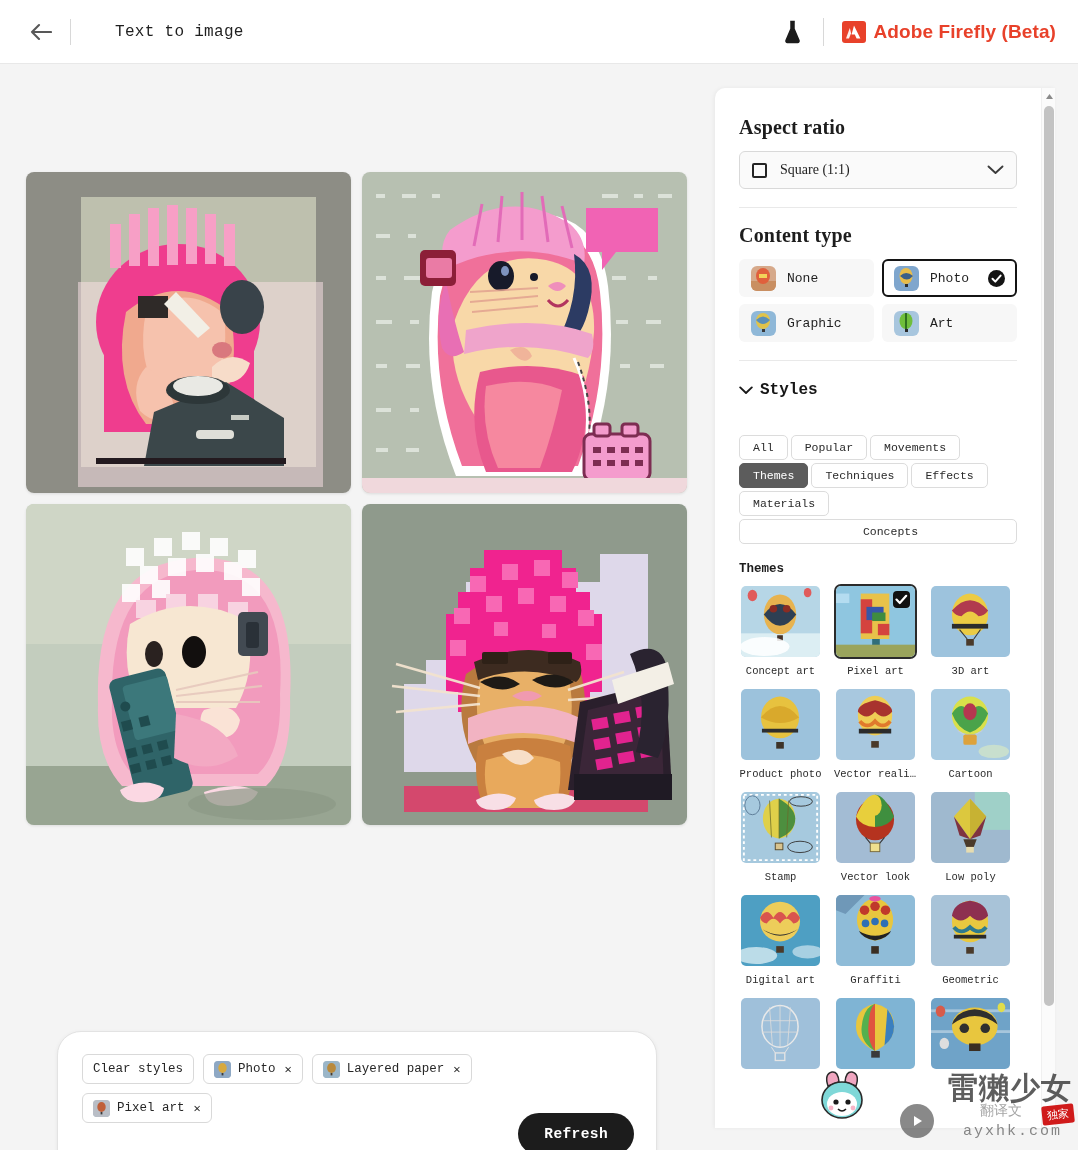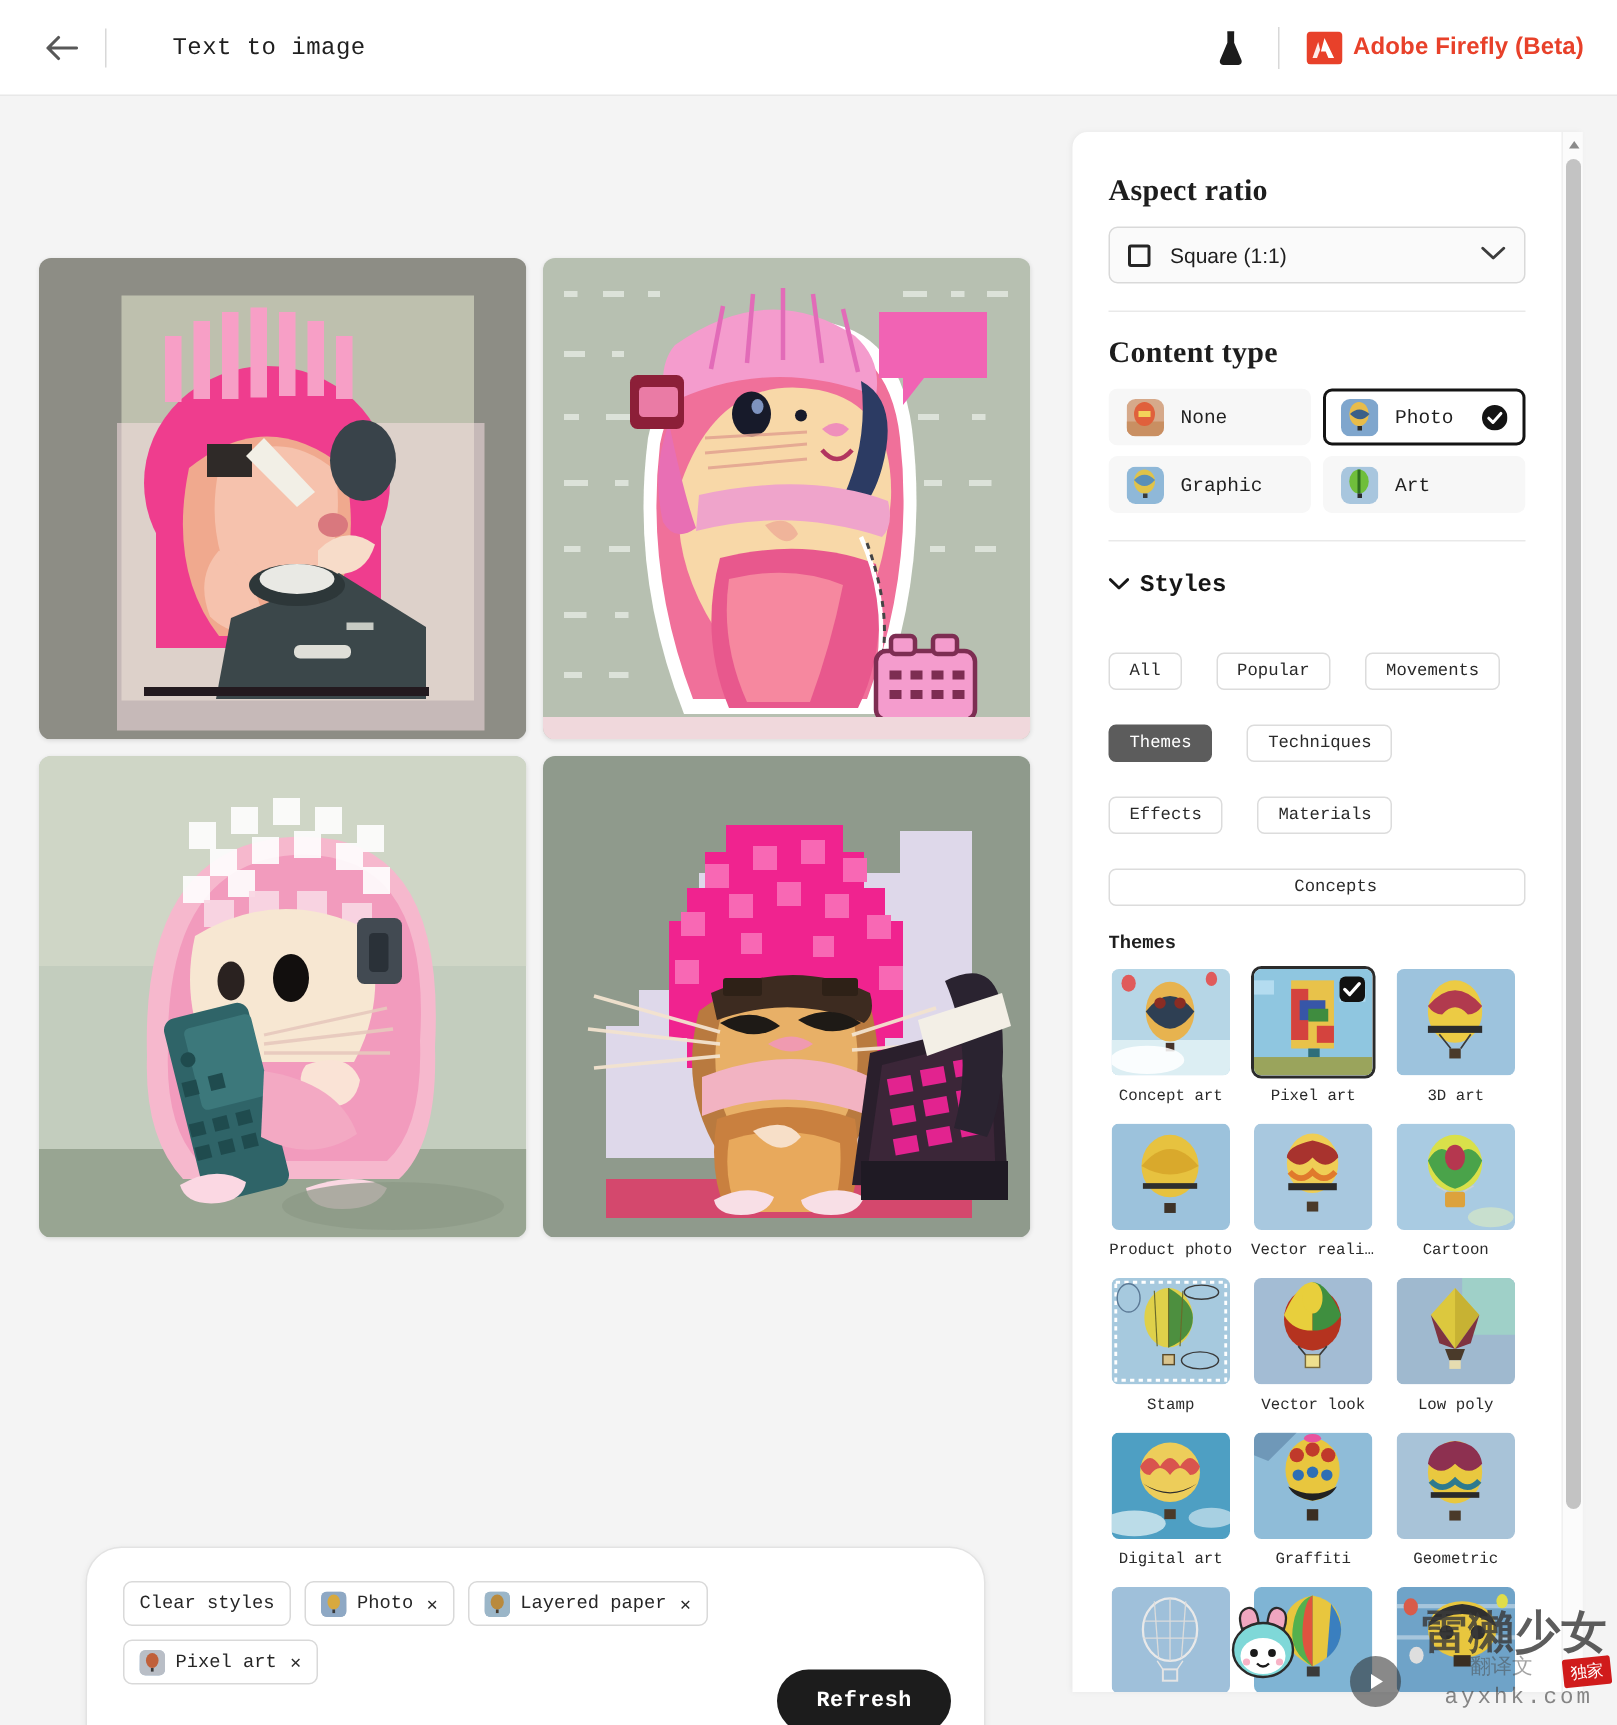--- a/index.html
+++ b/index.html
@@ -27,21 +27,21 @@
     font-size: 16px; color: #1f1f1f; letter-spacing: .3px;
     font-family: "Liberation Mono", monospace;
     margin-left: 24px;
   }
   .topbar-right {
     margin-left: auto; display: flex; align-items: center; margin-right: 22px;
   }
   .flask-icon { width: 26px; height: 28px; display:flex; align-items:center; justify-content:center; cursor:pointer;}
   .vdiv2 { width: 1px; height: 28px; background: #d8d8d8; margin: 0 18px; }
   .brand { display: flex; align-items: center; gap: 7px; }
-  .brand-text { font-size: 16px; font-weight: bold; color: #e8412a; letter-spacing: .1px; }
+  .brand-text { font-size: 19px; font-weight: bold; color: #e8412a; letter-spacing: .1px; }
 
   
   .canvas {
     position: absolute; top: 64px; left: 0; width: 715px; height: 1086px;
     background: #f4f4f4;
   }
   .grid {
     position: absolute; left: 26px; top: 108px;
     display: grid; grid-template-columns: 325px 325px; gap: 11px 11px;
   }
@@ -86,21 +86,21 @@
     background: #fff; border-top-left-radius: 10px;
     box-shadow: -1px 0 4px rgba(0,0,0,.05); overflow: hidden;
   }
   .panel-inner { position: absolute; inset: 0 14px 0 0; padding: 28px 24px 0 24px; }
   .section-title {
     font-size: 20px; color: #1d1d1d; font-weight: bold; margin-bottom: 12px;
     font-family: Liberation Serif, serif; letter-spacing: .2px;
   }
   .select-box {
     height: 38px; border: 1px solid #d9d9d9; border-radius: 6px; background: #fafafa;
-    display: flex; align-items: center; padding: 0 12px; cursor: pointer;
+    display: flex; align-items: center; padding: 0 12px; cursor: pointer; font-family: Liberation Serif, serif;
   }
   .sq-icon { width: 15px; height: 15px; border: 2px solid #242424; border-radius: 2px; }
   .select-label { margin-left: 13px; font-size: 14px; color: #1d1d1d; }
   .chev { margin-left: auto; }
   .hr { height: 1px; background: #e9e9e9; margin: 18px 0 16px 0; }
 
   .ct-grid { display: grid; grid-template-columns: 1fr 1fr; gap: 7px 8px; }
   .ct-item {
     height: 38px; border-radius: 6px; background: #f7f7f7; display: flex;
     align-items: center; padding: 0 10px; cursor: pointer; border: 2px solid transparent;
@@ -108,21 +108,21 @@
   .ct-item.selected { border: 2px solid #141414; background: #fff; }
   .ct-thumb { width: 25px; height: 25px; border-radius: 6px; flex: 0 0 auto; overflow: hidden; position: relative; }
   .ct-label { margin-left: 11px; font-size: 13px; color: #1f1f1f; font-family: "Liberation Mono", monospace; }
   .ct-check { margin-left: auto; width: 17px; height: 17px; }
 
   .styles-head {
     display: flex; align-items: flex-start; gap: 7px; margin: 20px 0 12px 0; cursor: pointer;
   }
   .styles-head .t { font-size: 16px; font-weight: bold; color: #161616; font-family: "Liberation Mono", monospace; }
 
-  .filters { display: flex; flex-wrap: wrap; gap: 23px; margin-top: 36px; }
+  .filters { display: flex; flex-wrap: wrap; gap: 3px; margin-top: 36px; }
   .fchip {
     border: 1px solid #dcdcdc; border-radius: 5px; background: #fff; cursor: pointer;
     height: 25px; display: inline-flex; align-items: center; justify-content: center;
     padding: 0 13px; font-size: 11.5px; color: #2a2a2a;
     font-family: "Liberation Mono", monospace;
   }
   .fchip.active { background: #5c5c5c; color: #fff; border-color: #5c5c5c; }
   .fchip.wide { width: 100%; padding-left: 38px; }
 
   .themes-label {

